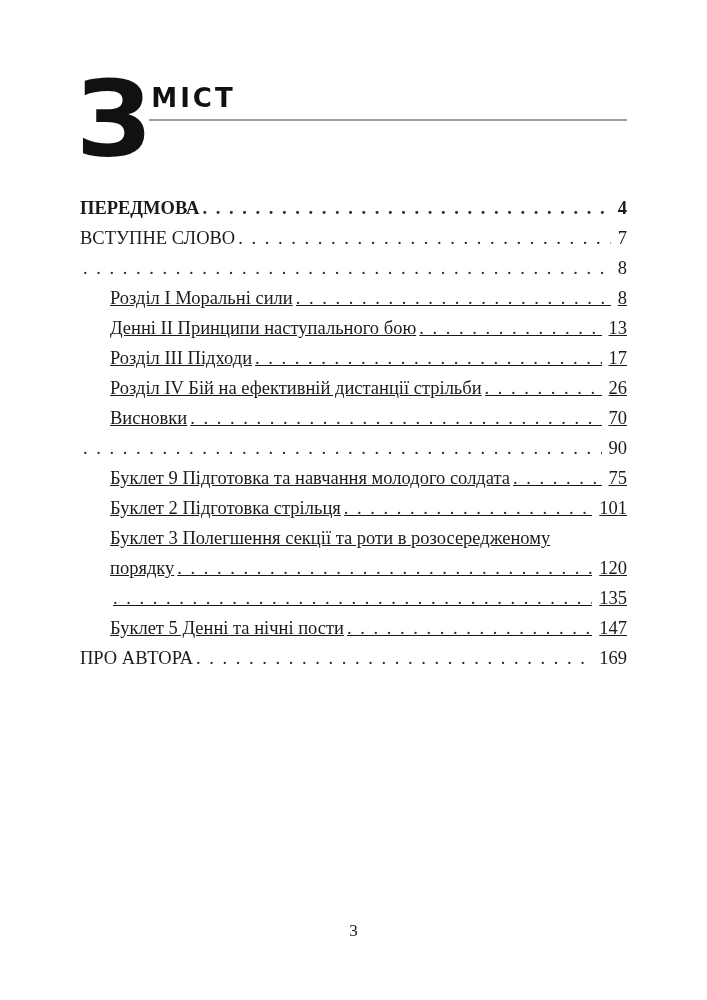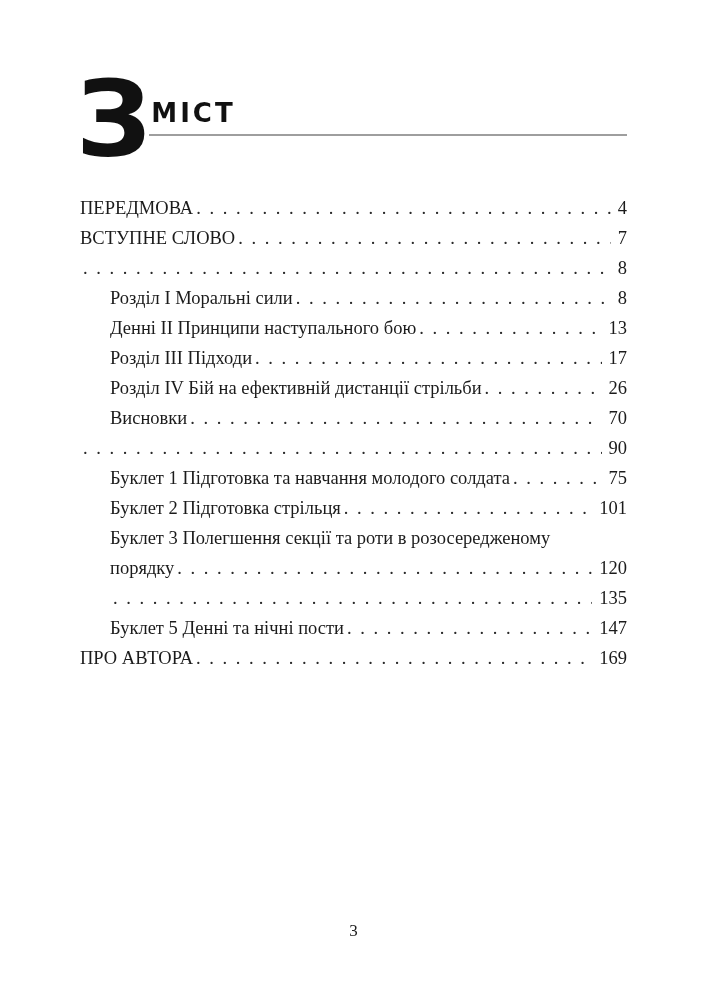--- a/index.html
+++ b/index.html
@@ -29,21 +29,21 @@
   .dropcap {
     font-family: "DejaVu Sans", sans-serif;
     font-weight: bold;
     font-size: 106px;
     line-height: 0.8;
     letter-spacing: -2px;
     color: #111111;
   }
   .title-wrap {
     flex: 1;
-    margin-top: 22px;
+    margin-top: 7px;
     height: 34px;
     border-bottom: 2px solid #9e9e9e;
   }
   .title-rest {
     font-family: "DejaVu Sans", sans-serif;
     font-weight: bold;
     font-size: 26px;
     letter-spacing: 3px;
     color: #111111;
     line-height: 1;
@@ -59,22 +59,22 @@
     right: 80px;
     font-size: 18.5px;
   }
   .entry {
     display: flex;
     align-items: baseline;
     line-height: 20px;
     margin-bottom: 10px;
   }
   .entry.level0 { margin-top: 10px; }
-  .entry.level0:first-child { margin-top: 0; }
-  .entry.level1 { padding-left: 30px; }
+  .entry.level0:first-child { margin-top: 0; font-weight: bold; }
+  .entry.level1 { padding-left: 30px; text-decoration: underline; }
   .label {
     white-space: nowrap;
     flex: 0 0 auto;
   }
   .leader {
     flex: 1 1 auto;
     overflow: hidden;
     white-space: nowrap;
     color: #2a2a2a;
     min-width: 10px;
@@ -153,21 +153,21 @@
       <div class="entry level1">
       <span class="label">Висновки</span>
       <span class="leader"></span>
       <span class="page-num">70</span>
     </div>
       <div class="entry level0">
       <span class="leader"></span>
       <span class="page-num">90</span>
     </div>
       <div class="entry level1">
-      <span class="label">Буклет 1 Підготовка та навчання молодого солдата</span>
+      <span class="label">Буклет 9 Підготовка та навчання молодого солдата</span>
       <span class="leader"></span>
       <span class="page-num">75</span>
     </div>
       <div class="entry level1">
       <span class="label">Буклет 2  Підготовка стрільця</span>
       <span class="leader"></span>
       <span class="page-num">101</span>
     </div>
       <div class="entry level1 no-leader">
       <span class="label">Буклет 3 Полегшення секції та роти в розосередженому</span>

